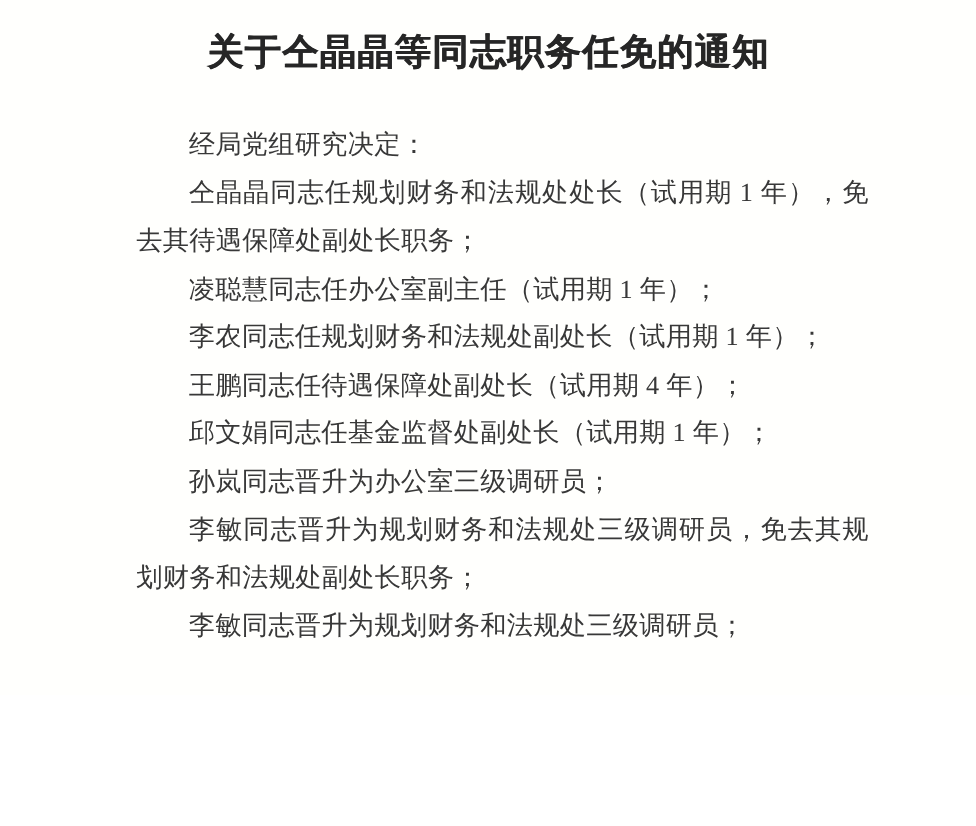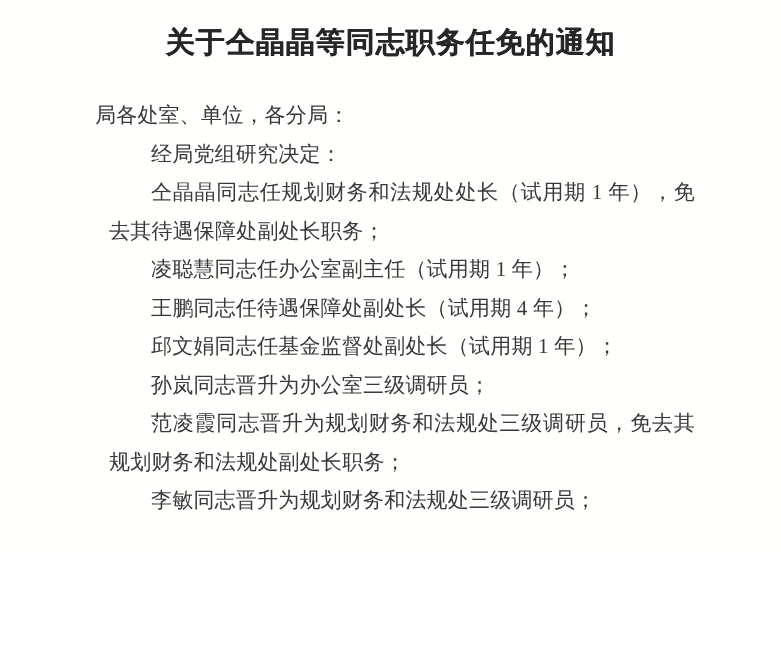--- a/index.html
+++ b/index.html
@@ -50,36 +50,36 @@
 </style>
 </head>
 <body>
 
 <div class="page">
 
   <h1 class="doc-title">关于仝晶晶等同志职务任免的通知</h1>
 
   <div class="doc-body">
 
-    <p class="salutation">局各处室、单位，各分局：</p>
 
     <p class="indented">经局党组研究决定：</p>
 
     <p class="indented">仝晶晶同志任规划财务和法规处处长（试用期 1 年），免去其待遇保障处副处长职务；</p>
 
 
     <p class="indented">凌聪慧同志任办公室副主任（试用期 1 年）；</p>
 
+    <p class="indented">李农同志任规划财务和法规处副处长（试用期 1 年）；</p>
 
     <p class="indented">王鹏同志任待遇保障处副处长（试用期 4 年）；</p>
 
 
     <p class="indented">邱文娟同志任基金监督处副处长（试用期 1 年）；</p>
 
 
     <p class="indented">孙岚同志晋升为办公室三级调研员；</p>
 
-    <p class="indented">范凌霞同志晋升为规划财务和法规处三级调研员，免去其规划财务和法规处副处长职务；</p>
+    <p class="indented">李敏同志晋升为规划财务和法规处三级调研员，免去其规划财务和法规处副处长职务；</p>
 
     <p class="indented">李敏同志晋升为规划财务和法规处三级调研员；</p>
 
   </div>
 </div>
 
 </body></html>

